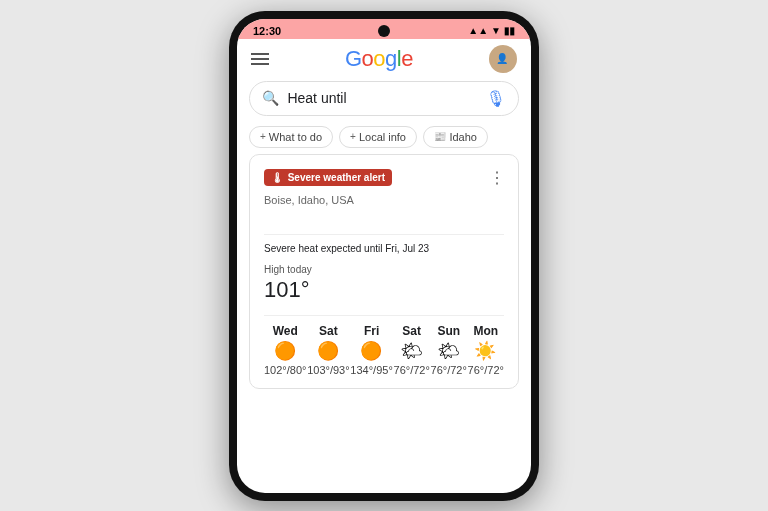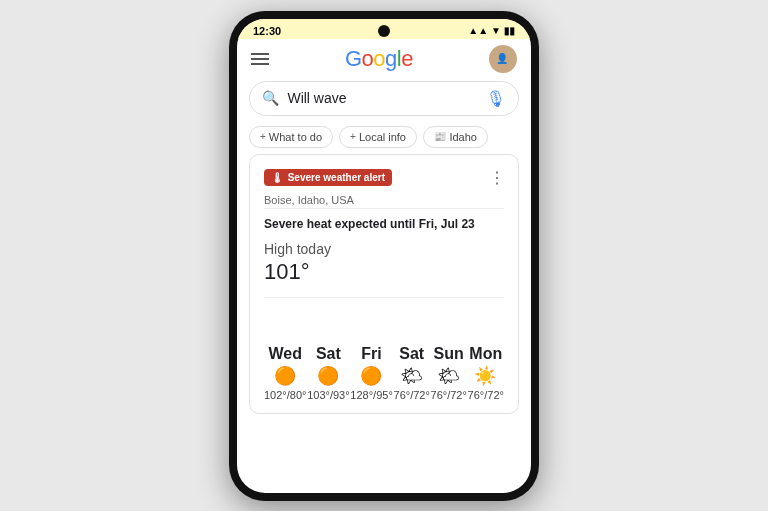--- a/index.html
+++ b/index.html
@@ -24,21 +24,21 @@
     .phone-screen {
       width: 100%;
       height: 100%;
       background: #fff;
       border-radius: 28px;
       overflow: hidden;
       display: flex;
       flex-direction: column;
     }
     .status-bar {
-      background: #fef9c3;
+      background: #fca5a5;
       display: flex;
       justify-content: space-between;
       align-items: center;
       padding: 6px 16px 2px;
       font-size: 11px;
       font-weight: 600;
       gap: 9px;
     }
     .status-time { color: #000; font-weight: 700; }
     .status-icons { display: flex; align-items: center; gap: 3px; }
@@ -130,54 +130,54 @@
     .thermometer-icon { font-size: 10px; }
     .warning-title {
       font-size: 18px;
       font-weight: 700;
       color: #202124;
       margin-bottom: 2px;
     }
     .warning-location {
       font-size: 11px;
       color: #666;
-      margin-bottom: 2px;
+      margin-bottom: 28px;
     }
     .heat-duration {
-      font-size: 12px;
-      font-weight: 700;
+      font-size: 10px;
+      font-weight: 400;
       color: #202124;
       margin-bottom: 10px;
       padding-top: 8px;
       border-top: 1px solid #eee;
     }
     .temp-row {
       display: flex;
       gap: 0;
       margin-bottom: 12px;
     }
     .temp-block {
       flex: 1;
       padding-right: 10px;
     }
     .temp-block + .temp-block {
       border-left: 1px solid #ddd;
       padding-left: 10px;
       padding-right: 0;
     }
-    .temp-label { font-size: 14px; color: #555; margin-bottom: 2px; }
+    .temp-label { font-size: 10px; color: #555; margin-bottom: 2px; }
     .temp-value { font-size: 22px; font-weight: 400; color: #202124; }
     .forecast-row {
       display: flex;
       justify-content: space-between;
       border-top: 1px solid #eee;
       padding-top: 8px;
     }
     .forecast-day { display: flex; flex-direction: column; align-items: center; gap: 2px; }
-    .day-label { font-size: 16px; font-weight: 600; color: #202124; margin-top: 39px; }
+    .day-label { font-size: 12px; font-weight: 600; color: #202124; }
     .weather-emoji { font-size: 18px; }
     .day-temp { font-size: 11px; color: #444; }
     .more-btn {
       position: absolute;
       right: 14px;
       top: 14px;
       font-size: 16px;
       color: #666;
       cursor: pointer;
     }
@@ -213,21 +213,21 @@
           <span class="g-green">l</span>
           <span class="g-red">e</span>
       </div>
       <div class="avatar">
         <span>👤</span>
       </div>
     </div>
 
     <div class="search-bar">
       <span class="search-icon">🔍</span>
-      <span class="search-text">Will wave</span>
+      <span class="search-text">Heat until</span>
       <span class="mic-icon">🎙</span>
     </div>
 
     <div class="filter-chips">
       <div class="chip">
         <span class="chip-icon">+</span>
         <span>What to do</span>
       </div>
       <div class="chip">
         <span class="chip-icon">+</span>
@@ -269,21 +269,21 @@
                 <span class="day-temp">102°/80°</span>
               </div>
               <div class="forecast-day">
                 <span class="day-label">Sat</span>
                 <span class="weather-emoji">🟠</span>
                 <span class="day-temp">103°/93°</span>
               </div>
               <div class="forecast-day">
                 <span class="day-label">Fri</span>
                 <span class="weather-emoji">🟠</span>
-                <span class="day-temp">128°/95°</span>
+                <span class="day-temp">134°/95°</span>
               </div>
               <div class="forecast-day">
                 <span class="day-label">Sat</span>
                 <span class="weather-emoji">🌤</span>
                 <span class="day-temp">76°/72°</span>
               </div>
               <div class="forecast-day">
                 <span class="day-label">Sun</span>
                 <span class="weather-emoji">🌤</span>
                 <span class="day-temp">76°/72°</span>

